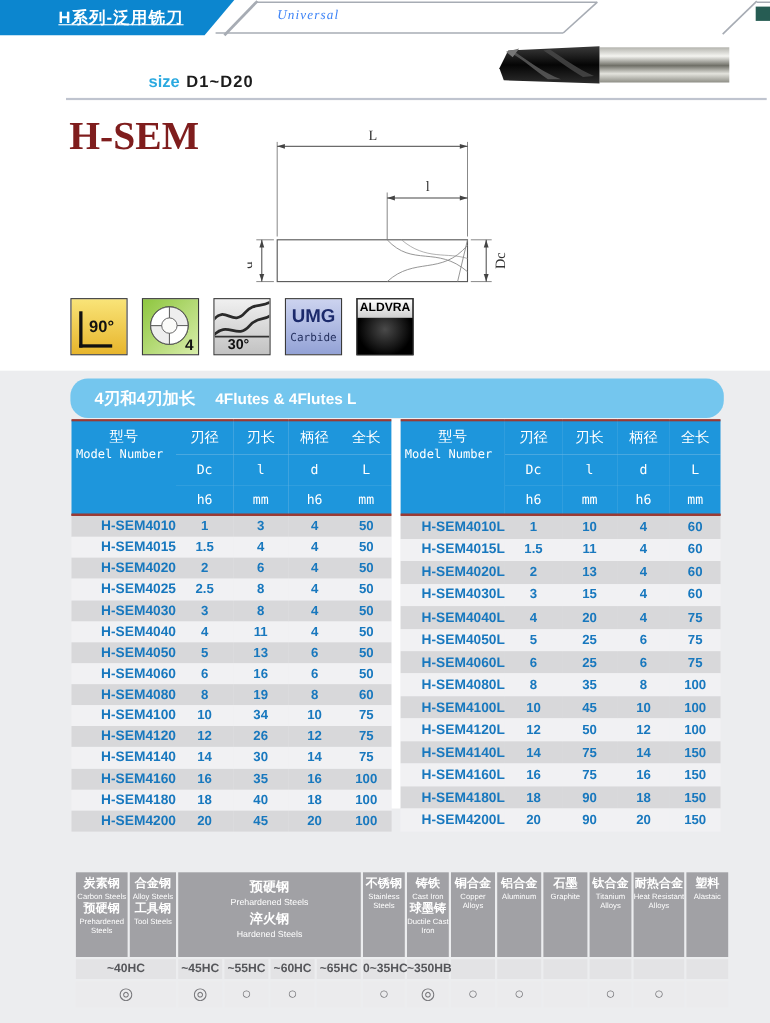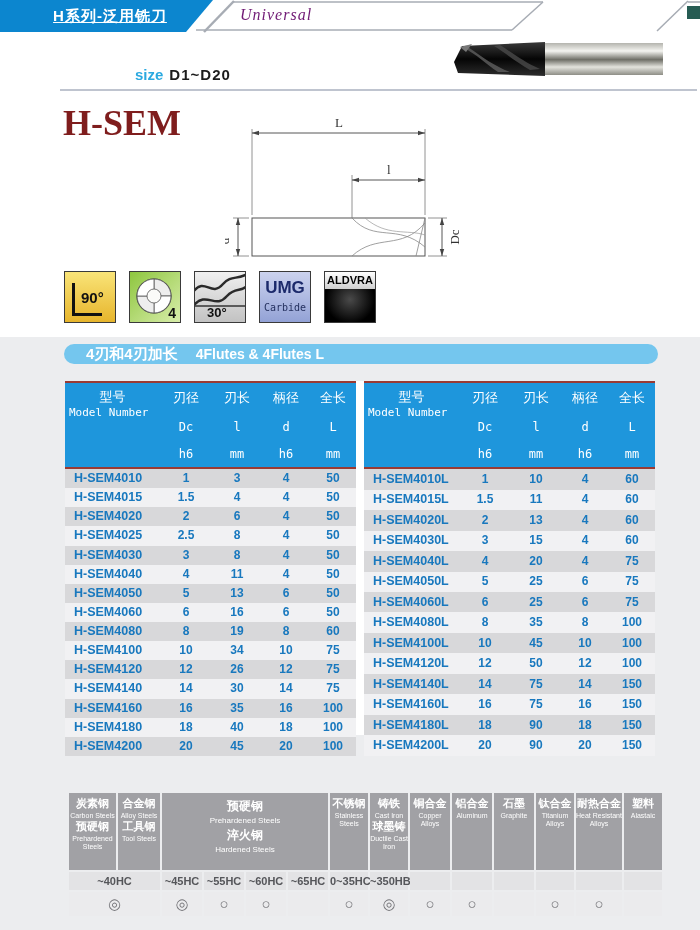--- a/index.html
+++ b/index.html
@@ -4,22 +4,22 @@
 <style>
   * { margin:0; padding:0; box-sizing:border-box; }
   html,body { background:#fff; }
   body { font-family:"Liberation Sans", sans-serif; }
   #page { position:relative; width:700px; height:930px; background:#ffffff; overflow:hidden; }
 
   
   .top-banner-svg { position:absolute; left:0; top:0; }
   .banner-title-cn { position:absolute; left:40px; top:7px; width:140px; text-align:center;
     color:#fff; font-weight:bold; font-size:15px; letter-spacing:1px;text-decoration:underline; }
-  .banner-title-en { position:absolute; left:240px; top:6px; color:#701a75;
-    font-family:"Liberation Serif", serif; font-style:italic; font-size:16px; letter-spacing:1px; }
+  .banner-title-en { position:absolute; left:252px; top:6px; color:#3b82f6;
+    font-family:"Liberation Serif", serif; font-style:italic; font-size:12px; letter-spacing:1px; }
   .corner-chip { position:absolute; left:687px; top:6px; width:13px; height:13px; background:#265c53; }
 
   
   .size-line { position:absolute; left:95px; top:66px; font-size:15px; font-weight:bold; }
   .size-label { color:#2aa9e0; margin-right:6px;margin-left:40px; }
   .size-value { color:#1c1c1c; letter-spacing:1px; }
   .rule { position:absolute; left:60px; top:89px; width:637px; height:2px; background:#bfc4cf; }
 
   
   .product-title { position:absolute; left:63px; top:102px; color:#7f1d1d;
@@ -45,21 +45,21 @@
   .badge-helix .helix-text { position:absolute; left:12px; bottom:2px; font-size:13px; font-weight:bold; color:#111; }
   .badge-umg { background:linear-gradient(#ccd3ef,#93a2d6); text-align:center; }
   .badge-umg .umg { margin-top:6px; font-size:17px; font-weight:bold; color:#1c2a6b; letter-spacing:0px; }
   .badge-umg .carbide { margin-top:4px; font-family:"DejaVu Sans Mono", monospace; font-size:10px; color:#25315f; }
   .badge-coating { background:#000; }
   .badge-coating .coat-top { height:17px; background:linear-gradient(#ffffff,#cfcfcf);
     text-align:center; font-size:11px; font-weight:bold; color:#000; line-height:17px; letter-spacing:0px; }
   .badge-coating .coat-body { height:35px; background:radial-gradient(ellipse at 50% 30%, #4a4a4a 0%, #000 70%); }
 
   
-  .section-banner { position:absolute; left:64px; top:344px; width:594px; height:20px;
+  .section-banner { position:absolute; left:64px; top:344px; width:594px; height:36px;
     background:#74c6ee; border-radius:16px; color:#fff; display:flex; align-items:center; }
   .section-banner .cn { font-size:15px; font-weight:bold; margin-left:22px; }
   .section-banner .en { font-size:14px; font-weight:bold; margin-left:18px; }
 
   
   .tables { position:absolute; left:65px; top:381px; display:flex; gap:8px; }
   .gap-strip { position:absolute; left:291px; top:0; width:8px; height:354px; background:#fff; }
   table.spec { border-collapse:collapse; table-layout:fixed; width:291px;
     border-top:2px solid #9a3a33; background:transparent; }
   table.spec thead { border-bottom:2px solid #9a3a33; }
@@ -67,21 +67,21 @@
   table.spec .hrow1 th { height:30px; font-size:13px; }
   table.spec .hrow2 th { height:28px; font-family:"DejaVu Sans Mono", monospace; font-size:12px; }
   table.spec .hrow3 th { height:26px; font-family:"DejaVu Sans Mono", monospace; font-size:12px; }
   table.spec th.model { vertical-align:top; }
   .model-head { display:flex; flex-direction:column; justify-content:flex-start; height:84px; }
   .model-head .mh-cn { align-self:center; margin-top:5px; font-size:13px; }
   .model-head .mh-en { align-self:flex-start; margin-left:4px; margin-bottom:7px;
     font-family:"DejaVu Sans Mono", monospace; font-size:11px; }
   table.spec td { height:19px; font-size:12px; font-weight:bold; color:#1878be;
     text-align:center; padding:0; line-height:19px; }
-  table.spec td.model-cell { text-align:left; padding-left:9px; font-size:12.5px; }
+  table.spec td.model-cell { text-align:right; padding-left:9px; font-size:12.5px; }
   table.spec tbody tr:nth-child(odd) td { background:#d8d8da; }
   table.spec tbody tr:nth-child(even) td { background:#f1f1f3; }
 
   
   .materials { position:absolute; left:69px; top:793px; display:grid;
     grid-template-columns:47px 42px 40px 40px 40px 40px 38px 38px 40px 40px 40px 38px 46px 38px;
     grid-template-rows:77px 18px 24px; gap:2px; }
   .mh { background:#a1a1a5; color:#fff; text-align:center; overflow:hidden; padding-top:4px; }
   .mh .cn { font-size:11px; font-weight:bold; line-height:1.25; }
   .mh .en { font-size:7px; line-height:1.15; margin-top:1px; }

